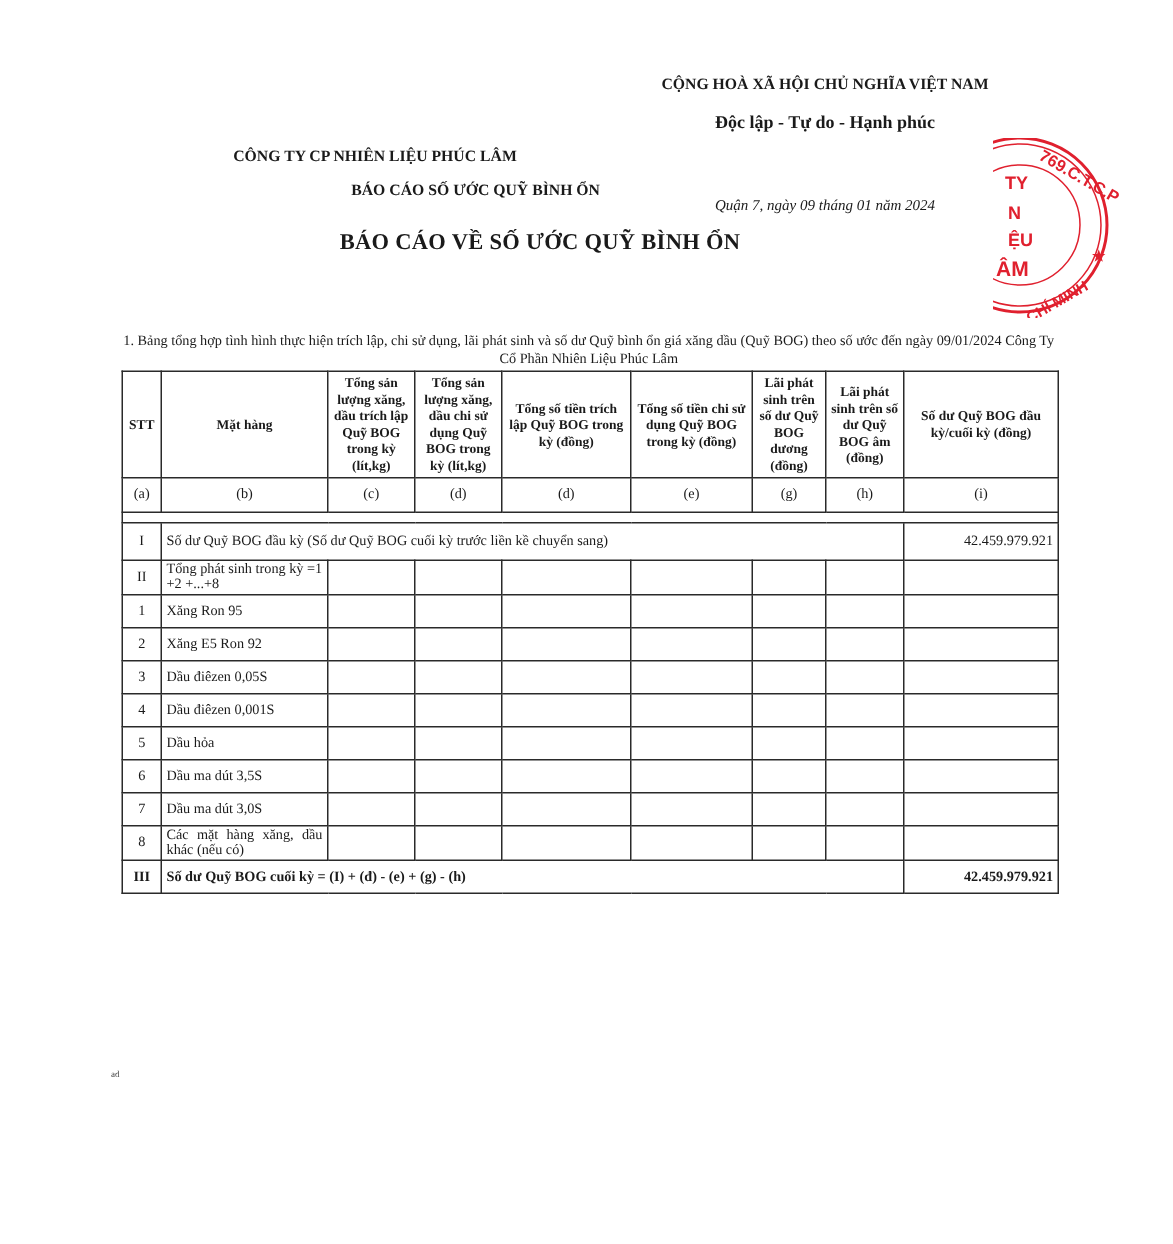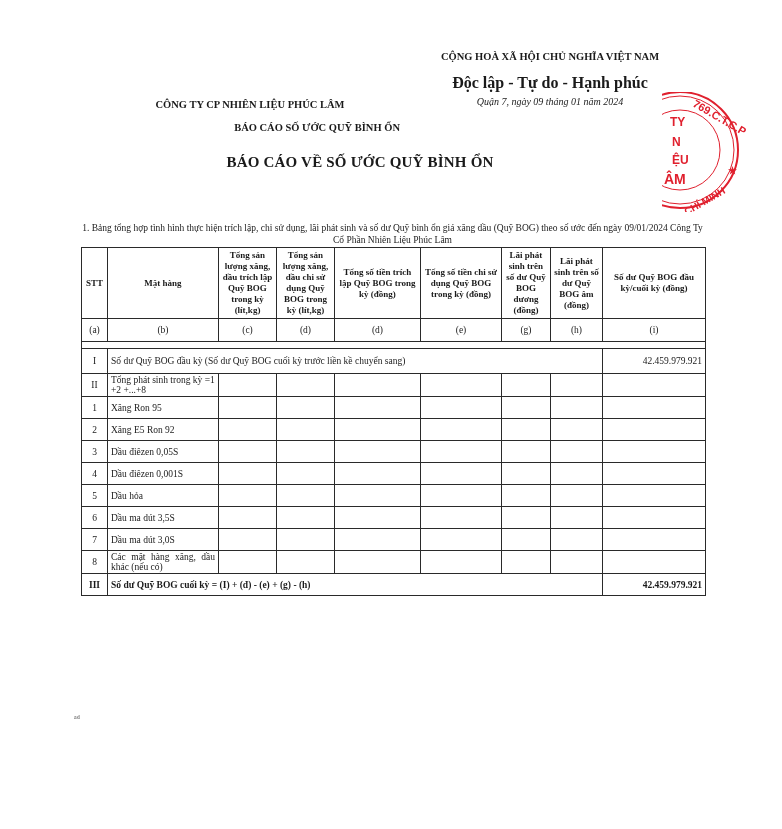--- a/index.html
+++ b/index.html
@@ -2,21 +2,21 @@
 <html><head>
 <meta charset="utf-8">
 <style>
   html, body { margin: 0; padding: 0; background: #ffffff; }
   body { width: 782px; height: 829px; position: relative; overflow: hidden;
          font-family: "Liberation Serif", "DejaVu Serif", serif; color: #1a1a1a; }
   .abs { position: absolute; }
   .hdr-left { left: 100px; width: 300px; text-align: center; font-weight: bold; font-size: 10.5px; margin-top: 48px; }
   .hdr-right { left: 400px; width: 300px; text-align: center; font-size: 10.5px; }
   .bold { font-weight: bold; }
-  .italic { font-style: italic; }
+  .italic { font-style: italic; margin-top: 36px; }
   .title { left: 150px; width: 420px; top: 130px; text-align: center; font-weight: bold; font-size: 15px; letter-spacing: 0.2px; margin-top: 24px; }
   .intro { left: 80px; width: 625px; top: 222px; text-align: center; font-size: 9.5px; line-height: 12px; }
   .stamp { left: 662px; top: 92px; width: 120px; height: 120px; }
   table.report { position: absolute; left: 81px; top: 247px; width: 624px; border-collapse: collapse; table-layout: fixed; font-size: 9.5px; }
   table.report td, table.report th { border: 1px solid #2a2a2a; padding: 0 3px; vertical-align: middle; }
   table.report th { font-weight: bold; text-align: center; line-height: 11px; height: 70px; font-size: 9px; }
   table.report tr.letters td { text-align: center; height: 22px; font-size: 9.5px; }
   table.report tr.r td { height: 21px; }
   table.report tr.r2 td { height: 22px; line-height: 10px; }
   td.stt { text-align: center; }
@@ -29,21 +29,21 @@
   .spacer-row td { height: 6px; }
   .mark { left: 74px; top: 714px; font-size: 6px; color: #444; }
 </style>
 </head>
 <body>
 
 <div class="abs hdr-left" style="top:51px;">CÔNG TY CP NHIÊN LIỆU PHÚC LÂM</div>
 <div class="abs hdr-left" style="top:74px;text-align:right;">BÁO CÁO SỐ ƯỚC QUỸ BÌNH ỔN</div>
 
 <div class="abs hdr-right bold" style="top:51px;text-align:center;">CỘNG HOÀ XÃ HỘI CHỦ NGHĨA VIỆT NAM</div>
-<div class="abs hdr-right bold" style="top:74px; font-size:16px;">Độc lập - Tự do - Hạnh phúc</div>
+<div class="abs hdr-right bold" style="top:74px; font-size:12px;">Độc lập - Tự do - Hạnh phúc</div>
 <div class="abs hdr-right italic" style="top:96px; font-size:10px;">Quận 7, ngày 09 tháng 01 năm 2024</div>
 
 <div class="abs title">BÁO CÁO VỀ SỐ ƯỚC QUỸ BÌNH ỔN</div>
 
 <svg class="abs stamp" viewBox="0 0 120 120">
   <g fill="none" stroke="#e0202e">
     <circle cx="18" cy="58" r="58" stroke-width="2"></circle>
     <circle cx="18" cy="58" r="54" stroke-width="1"></circle>
     <circle cx="18" cy="58" r="40" stroke-width="1"></circle>
   </g>

